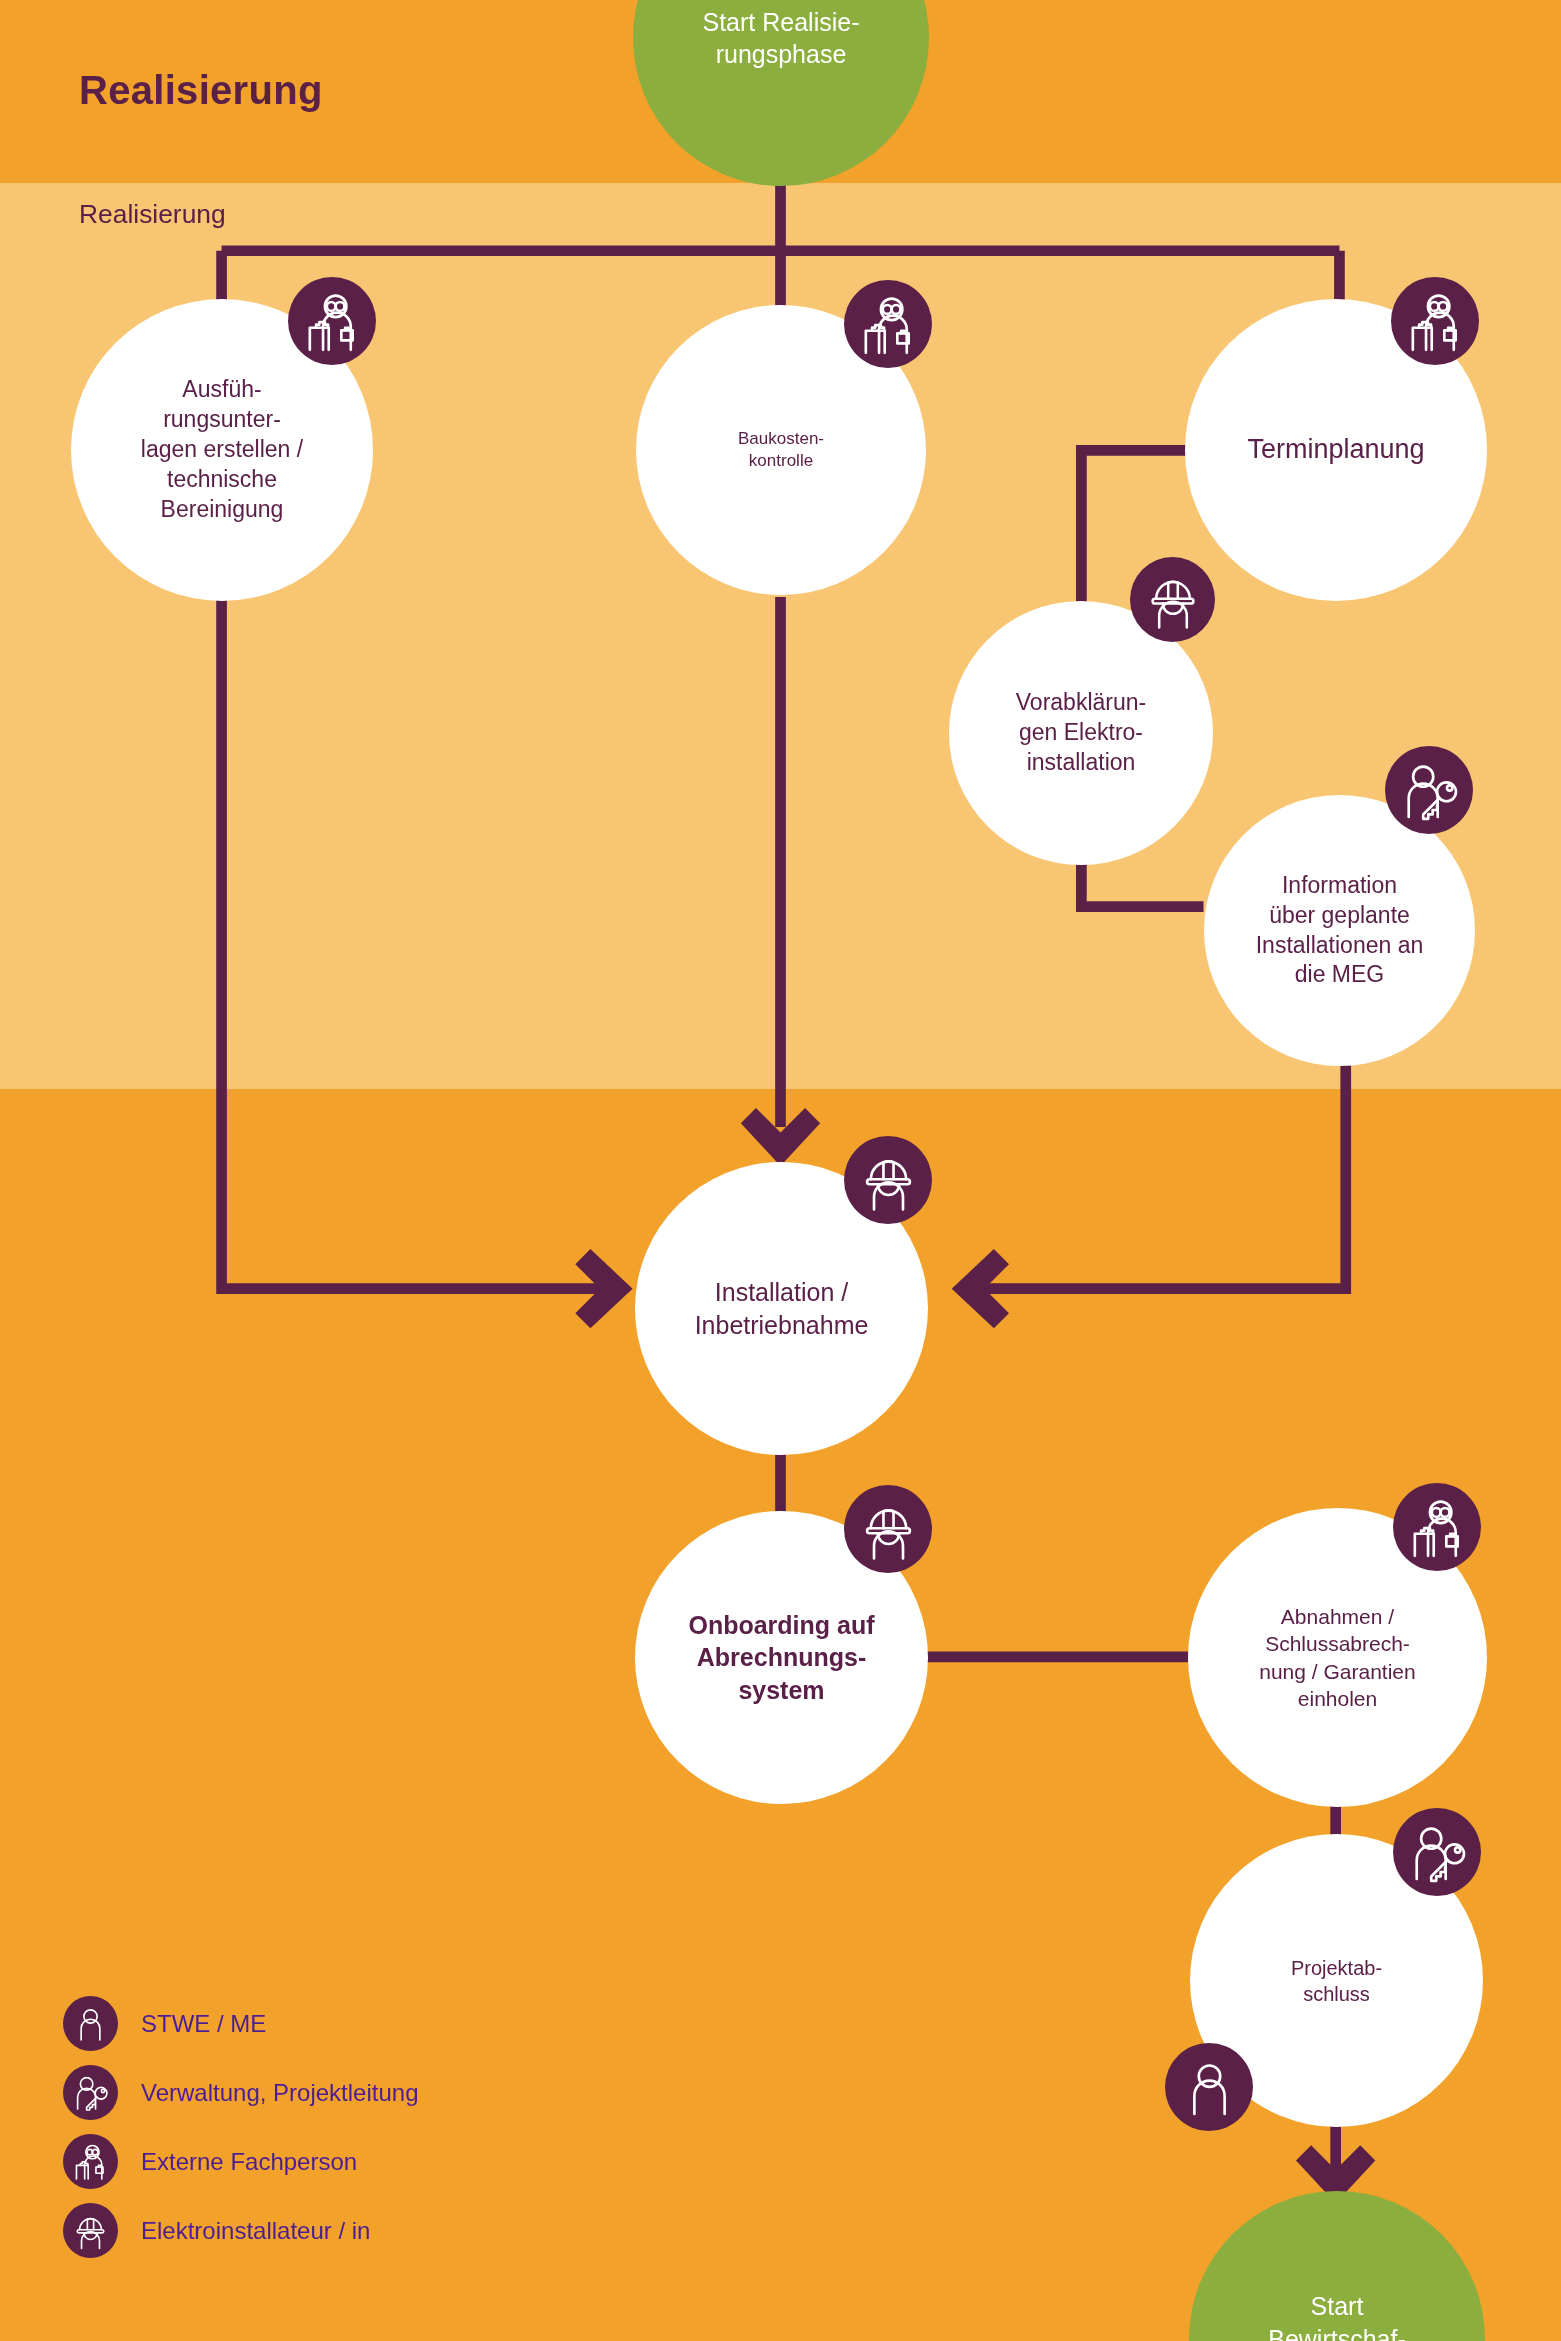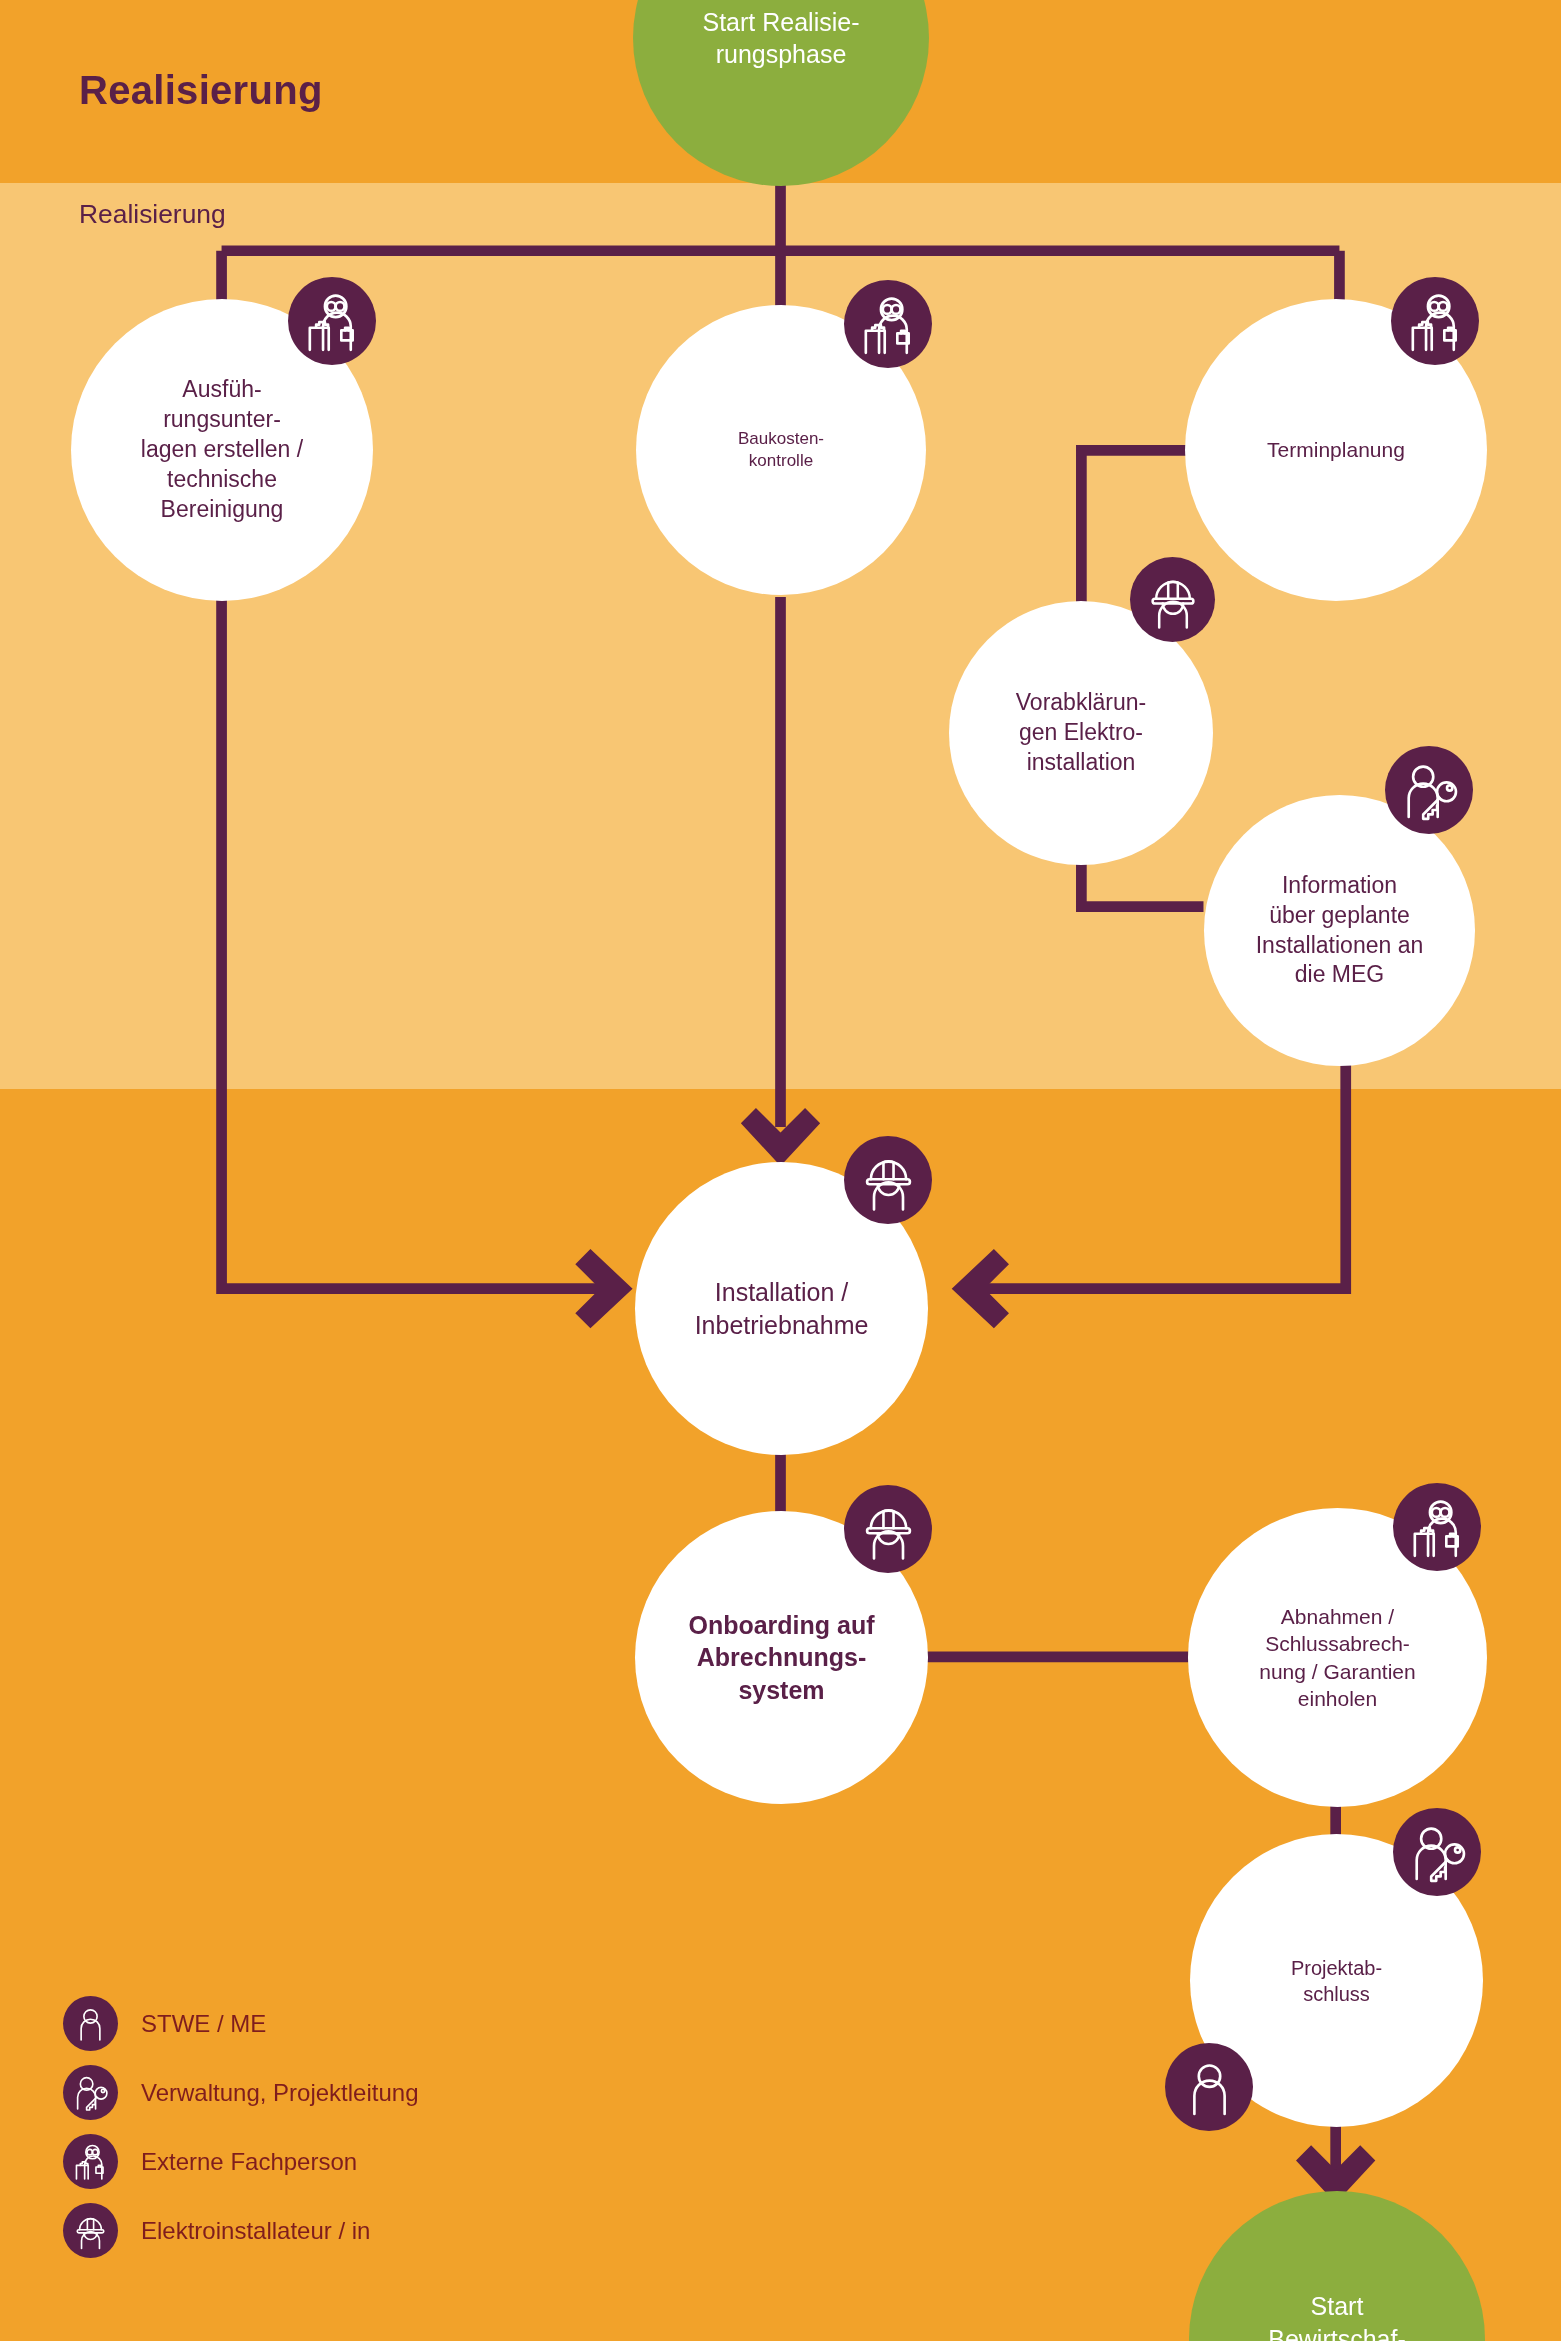--- a/index.html
+++ b/index.html
@@ -26,21 +26,21 @@
   .badge svg{display:block;}
 
   #title{position:absolute;left:79px;top:68px;font-size:40px;font-weight:bold;
          color:#5A2048;letter-spacing:0.3px;text-align:right;}
   #subtitle{position:absolute;left:79px;top:199px;font-size:26.4px;color:#5A2048;}
 
   #legend{position:absolute;left:63px;top:1989px;}
   .legend-row{display:flex;align-items:center;height:69px;}
   .legend-ic{width:55px;height:55px;border-radius:50%;background:#5A2048;
              display:flex;align-items:center;justify-content:center;flex:0 0 auto;}
-  .legend-tx{margin-left:23px;font-size:24px;color:#7f1d1d;white-space:nowrap;}
+  .legend-tx{margin-left:23px;font-size:24px;color:#4c1d95;white-space:nowrap;}
 </style>
 </head>
 <body>
 
 <div class="band" id="band-top"></div>
 <div class="band" id="band-mid"></div>
 <div class="band" id="band-bot"></div>
 
 <div id="title">Realisierung</div>
 <div id="subtitle">Realisierung</div>
@@ -142,21 +142,21 @@
 
 <div class="node node-white" style="left:636px;top:305px;width:290px;height:290px;font-size:17px;">
   <span class="lbl">Baukosten-<br>kontrolle</span>
 </div>
 <div class="badge" style="left:844px;top:280px;width:88px;height:88px;">
   <svg width="63" height="63" viewBox="0 0 100 100">
       <use href="#ic-glasses"></use>
     </svg>
 </div>
 
-<div class="node node-white" style="left:1185px;top:299px;width:302px;height:302px;font-size:21px;">
+<div class="node node-white" style="left:1185px;top:299px;width:302px;height:302px;font-size:27px;">
   <span class="lbl">Terminplanung</span>
 </div>
 <div class="badge" style="left:1391px;top:277px;width:88px;height:88px;">
   <svg width="63" height="63" viewBox="0 0 100 100">
       <use href="#ic-glasses"></use>
     </svg>
 </div>
 
 <div class="node node-white" style="left:949px;top:601px;width:264px;height:264px;font-size:23px;">
   <span class="lbl">Vorabklärun-<br>gen Elektro-<br>installation</span>

